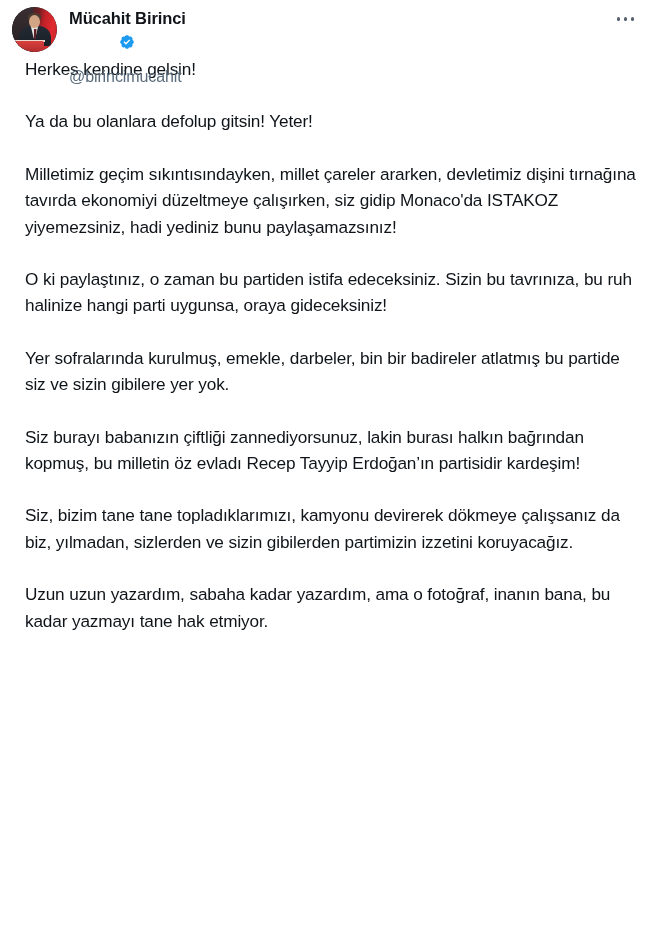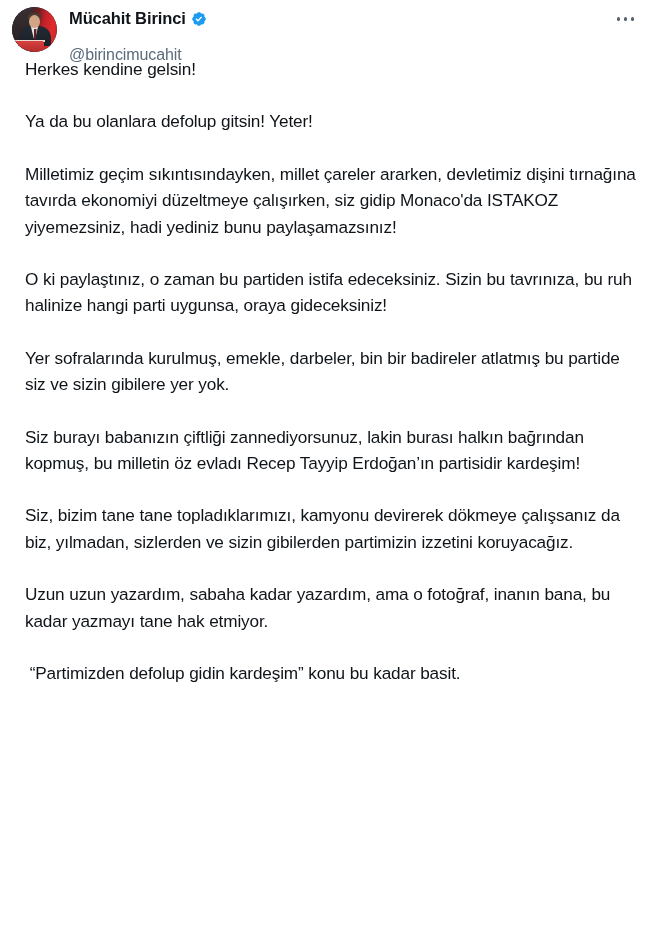--- a/index.html
+++ b/index.html
@@ -139,20 +139,21 @@
     padding-top: 1px;
     display: flex;
     flex-direction: column;
     justify-content: flex-start;
   }
   .display-name-row {
     display: flex;
     align-items: center;
     gap: 5px;
     line-height: 1;
+    flex-direction: column;
   }
   .display-name {
     font-size: 16.5px;
     font-weight: 700;
     letter-spacing: -0.1px;
     color: #0f1419;
     line-height: 20px;
   }
   .verified-badge {
     width: 16px;
@@ -246,16 +247,15 @@
 
   <div class="tweet-body">
     <p class="tweet-para">Herkes kendine gelsin!</p>
     <p class="tweet-para">Ya da bu olanlara defolup gitsin! Yeter!</p>
     <p class="tweet-para">Milletimiz geçim sıkıntısındayken, millet çareler ararken, devletimiz dişini tırnağına tavırda ekonomiyi düzeltmeye çalışırken, siz gidip Monaco'da ISTAKOZ yiyemezsiniz, hadi yediniz bunu paylaşamazsınız!</p>
     <p class="tweet-para">O ki paylaştınız, o zaman bu partiden istifa edeceksiniz. Sizin bu tavrınıza, bu ruh halinize hangi parti uygunsa, oraya gideceksiniz!</p>
     <p class="tweet-para">Yer sofralarında kurulmuş, emekle, darbeler, bin bir badireler atlatmış bu partide siz ve sizin gibilere yer yok.</p>
     <p class="tweet-para">Siz burayı babanızın çiftliği zannediyorsunuz, lakin burası halkın bağrından kopmuş, bu milletin öz evladı Recep Tayyip Erdoğan’ın partisidir kardeşim!</p>
     <p class="tweet-para">Siz, bizim tane tane topladıklarımızı, kamyonu devirerek dökmeye çalışsanız da biz, yılmadan, sizlerden ve sizin gibilerden partimizin izzetini koruyacağız.</p>
     <p class="tweet-para">Uzun uzun yazardım, sabaha kadar yazardım, ama o fotoğraf, inanın bana, bu kadar yazmayı tane hak etmiyor.</p>
-    <p class="tweet-para"> “Partimizden defolup gidin kardeşim” konu bu kadar basit.</p>
   </div>
 
 </div>
 
 </body></html>

